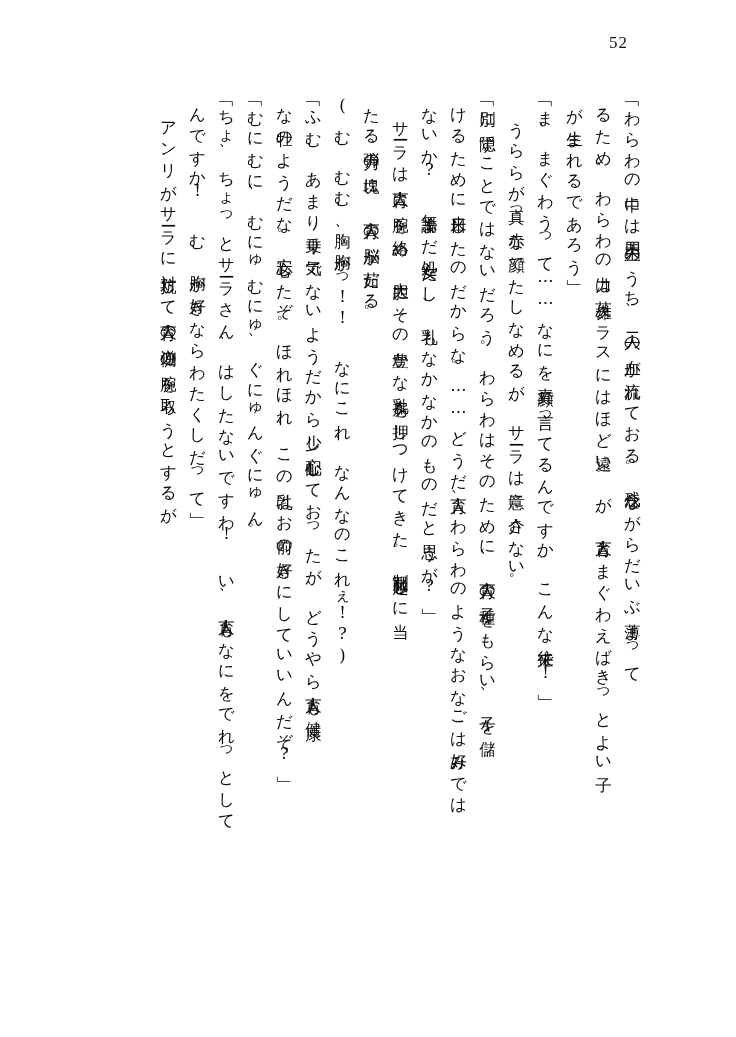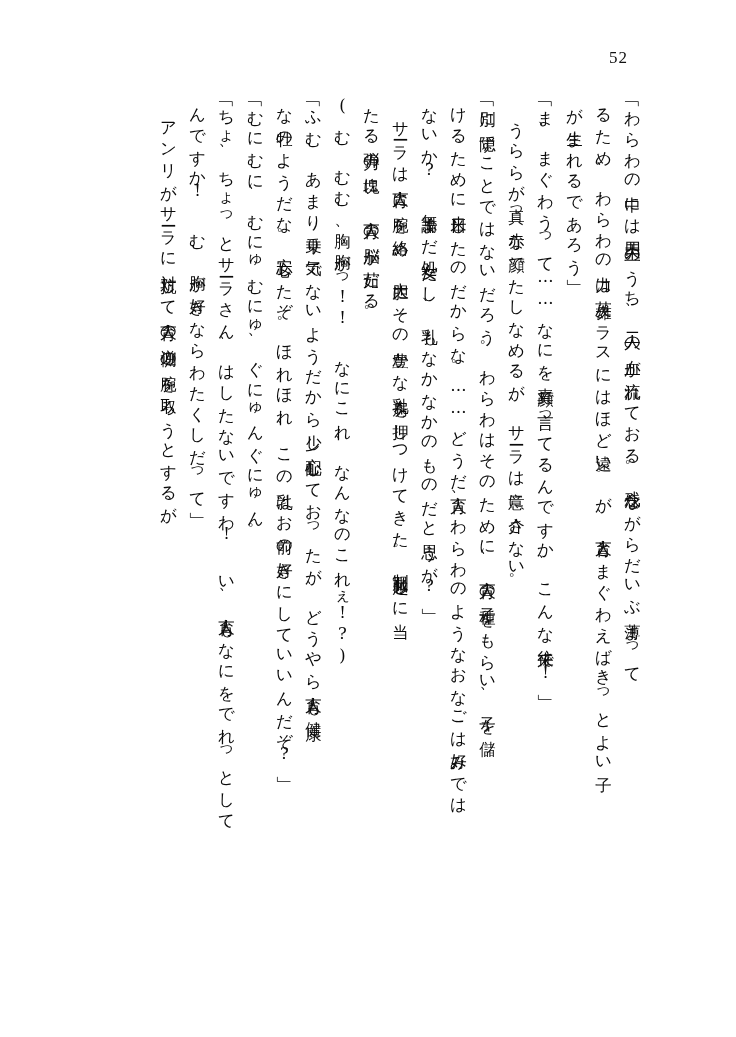--- a/index.html
+++ b/index.html
@@ -11,21 +11,21 @@
     position: relative;
     width: 736px;
     height: 1037px;
     background: #ffffff;
     overflow: hidden;
     font-family: "Liberation Serif", "DejaVu Serif", serif;
     color: #000000;
   }
   #page-number {
     position: absolute;
-    top: 48px;
+    top: 33px;
     right: 108px;
     font-size: 17px;
     letter-spacing: 1px;
     color: #111;
   }
   #text-block {
     position: absolute;
     top: 96px;
     right: 96px;
     left: 96px;

